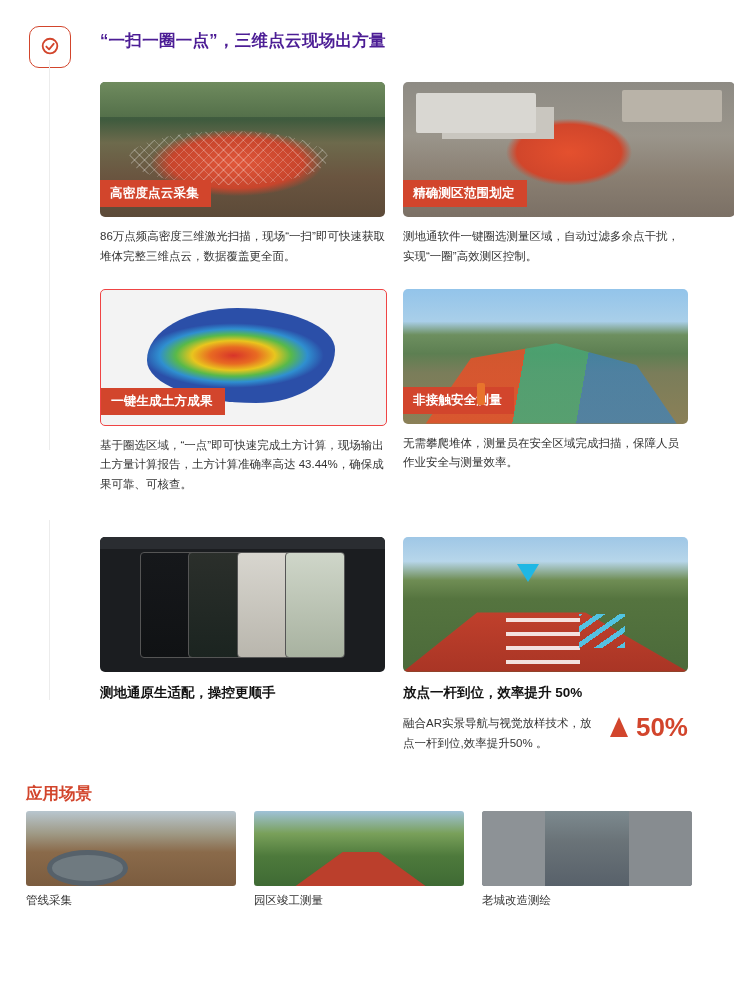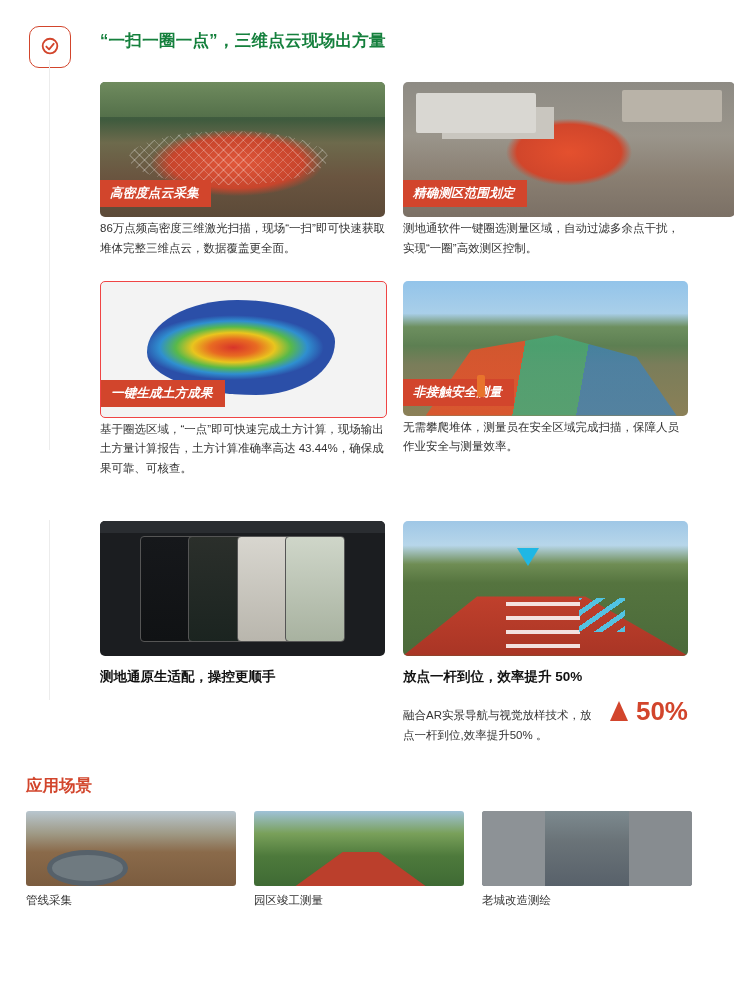--- a/index.html
+++ b/index.html
@@ -11,44 +11,44 @@
     overflow:hidden;
     position:relative;
   }
   .page{width:734px;height:992px;position:relative;}
 
   
   .sec{position:relative;}
   .sec-head{display:flex;align-items:flex-start;}
   .badge-col{width:100px;flex:0 0 100px;display:flex;justify-content:center;padding-top:12px;}
   .sec-title{
-    font-size:16.5px;font-weight:bold;color:#15803d;letter-spacing:.3px;
+    font-size:16.5px;font-weight:bold;color:#4c1d95;letter-spacing:.3px;
   }
   .sec-title.red{color:#d2452c;}
   .icon-check{
     width:40px;height:40px;border:1.6px solid #d2452c;border-radius:10px;
     display:flex;align-items:center;justify-content:center;
   }
   .icon-check svg{display:block;}
 
   .content{padding-left:100px;padding-right:40px;}
 
   .grid2{display:flex;gap:18px;}
   .col{width:285px;}
 
   .photo{
-    width:285px;height:135px;border-radius:5px;position:relative;overflow:hidden;font-style:italic;
+    width:285px;height:135px;border-radius:5px;position:relative;overflow:hidden;
   }
   .photo .label{
     position:absolute;left:0;bottom:10px;
     background:#d2452c;color:#fff;font-size:12.5px;font-weight:bold;
     padding:5px 12px 5px 10px;letter-spacing:.2px;
   }
   .caption{
-    font-size:11.5px;line-height:1.72;color:#333;margin-top:2px;
+    font-size:11.5px;line-height:1.72;color:#333;margin-top:10px;
   }
 
   
   .ph1{background:
       radial-gradient(ellipse 120px 46px at 48% 60%, #e0573a 0%, #c8452c 55%, rgba(200,69,44,0) 72%),
       linear-gradient(#4e6b4a 0%, #3f5b3e 28%, #6d6a4c 45%, #6a5540 70%, #5c4a38 100%);}
   .ph1:before{content:"";position:absolute;left:10%;top:36%;width:70%;height:40%;
       background:repeating-linear-gradient(45deg, rgba(255,255,255,.22) 0 1px, transparent 1px 7px),
                  repeating-linear-gradient(-45deg, rgba(255,255,255,.22) 0 1px, transparent 1px 7px);
       border-radius:50%;}
@@ -109,21 +109,21 @@
   .ph9:after{content:"";position:absolute;right:0;top:0;width:30%;height:100%;background:#878c90;}
 
   
   .pct-row{display:flex;align-items:center;gap:8px;margin-top:2px;}
   .pct{font-size:26px;font-weight:bold;color:#d2452c;}
   .arrow-up{width:0;height:0;border-left:9px solid transparent;border-right:9px solid transparent;border-bottom:20px solid #d2452c;}
 
   .sub-title{font-size:13.5px;font-weight:bold;color:#111;margin:12px 0 8px;}
 
   
-  .app-title{font-size:16.5px;font-weight:bold;color:#d2452c;margin:0 0 14px 26px;}
+  .app-title{font-size:16.5px;font-weight:bold;color:#d2452c;margin:0 0 6px 26px;}
   .app-grid{display:flex;flex-wrap:wrap;gap:0 18px;padding:0 26px;}
   .app-cell{width:210px;margin-bottom:14px;}
   .app-cap{font-size:11.5px;color:#333;margin-top:7px;}
   .vline{position:absolute;left:49px;width:1px;background:#ececec;}
 </style>
 </head>
 <body>
 
 <div class="page">
 
@@ -193,21 +193,21 @@
 
         <div class="col">
           <div class="photo ph6">
             <div class="road"></div>
             <div class="dash"></div>
             <div class="arrow"></div>
             <div class="chev"></div>
           </div>
           <div class="sub-title">放点一杆到位，效率提升 50%</div>
           <div style="display:flex;align-items:flex-start;justify-content:space-between;gap:10px;">
-            <div class="caption" style="margin-top:12px;flex:1;">融合AR实景导航与视觉放样技术，放点一杆到位,效率提升50% 。</div>
+            <div class="caption" style="margin-top:4px;flex:1;">融合AR实景导航与视觉放样技术，放点一杆到位,效率提升50% 。</div>
             <div class="pct-row">
               <div class="arrow-up"></div>
               <div class="pct">50%</div>
             </div>
           </div>
         </div>
       </div>
     </div>
   </div>
 

